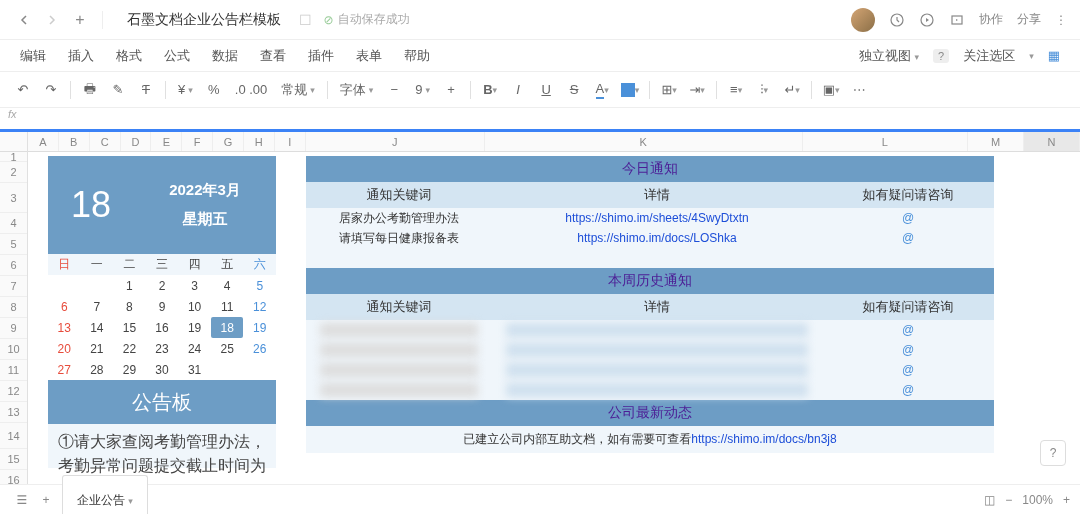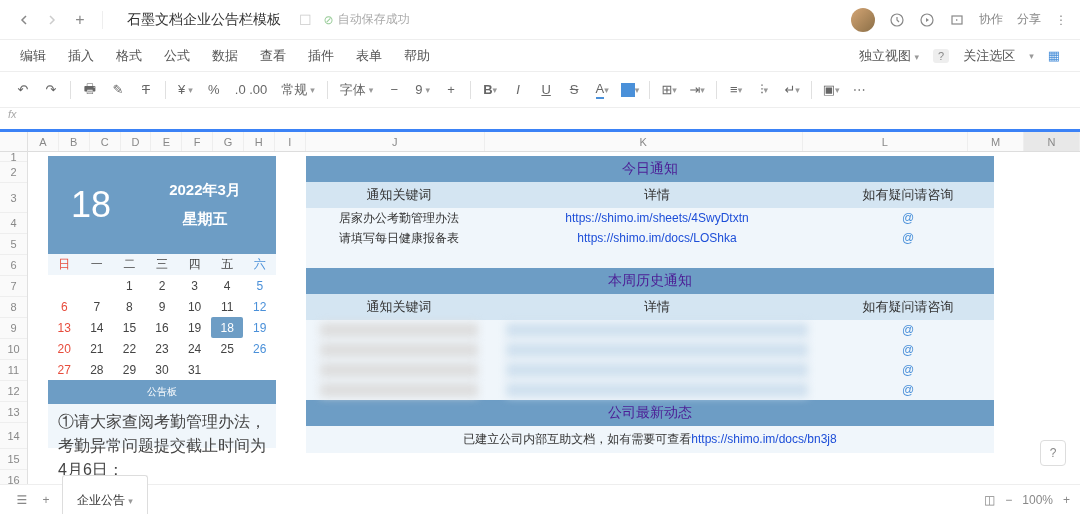--- a/index.html
+++ b/index.html
@@ -35,21 +35,21 @@
 .cal-head{background:#6d9dc5;color:#fff;height:98px;display:flex}
 .cal-day{width:86px;display:flex;align-items:center;justify-content:center;font-size:36px;font-weight:300}
 .cal-date{flex:1;display:flex;flex-direction:column;justify-content:center;align-items:center;gap:10px;font-size:15px}
 .cal-grid{background:#fff}
 .cal-row{display:flex;height:21px}
 .cal-cell{flex:1;display:flex;align-items:center;justify-content:center;font-size:12px;color:#444}
 .cal-row.hdr{background:#f0f6fb;font-weight:500}
 .cal-cell.sun{color:#e74c3c}
 .cal-cell.sat{color:#4a90d9}
 .cal-cell.today{background:#6d9dc5;color:#fff;border-radius:2px}
-.bulletin-hdr{background:#6d9dc5;color:#fff;height:24px;display:flex;align-items:center;justify-content:center;font-size:10px;font-weight:500}
+.bulletin-hdr{background:#6d9dc5;color:#fff;height:44px;display:flex;align-items:center;justify-content:center;font-size:20px;font-weight:500}
 .bulletin-body{background:#f0f6fb;padding:6px 10px;font-size:16px;color:#444;height:44px;line-height:1.5}
 .notice-block{position:absolute;left:278px;top:4px;width:688px}
 .sec-hdr{background:#6d9dc5;color:#4c1d95;height:26px;display:flex;align-items:center;justify-content:center;font-size:14px;font-weight:500}
 .sec-cols{display:flex;background:#d4e5f2;height:26px;font-size:13px;font-weight:500}
 .sec-body{background:#f0f6fb}
 .nrow{display:flex;height:20px;font-size:12px;align-items:center}
 .c1{width:186px;text-align:center}
 .c2{width:330px;text-align:center}
 .c3{width:172px;text-align:center}
 .link{color:#1d4ed8}

